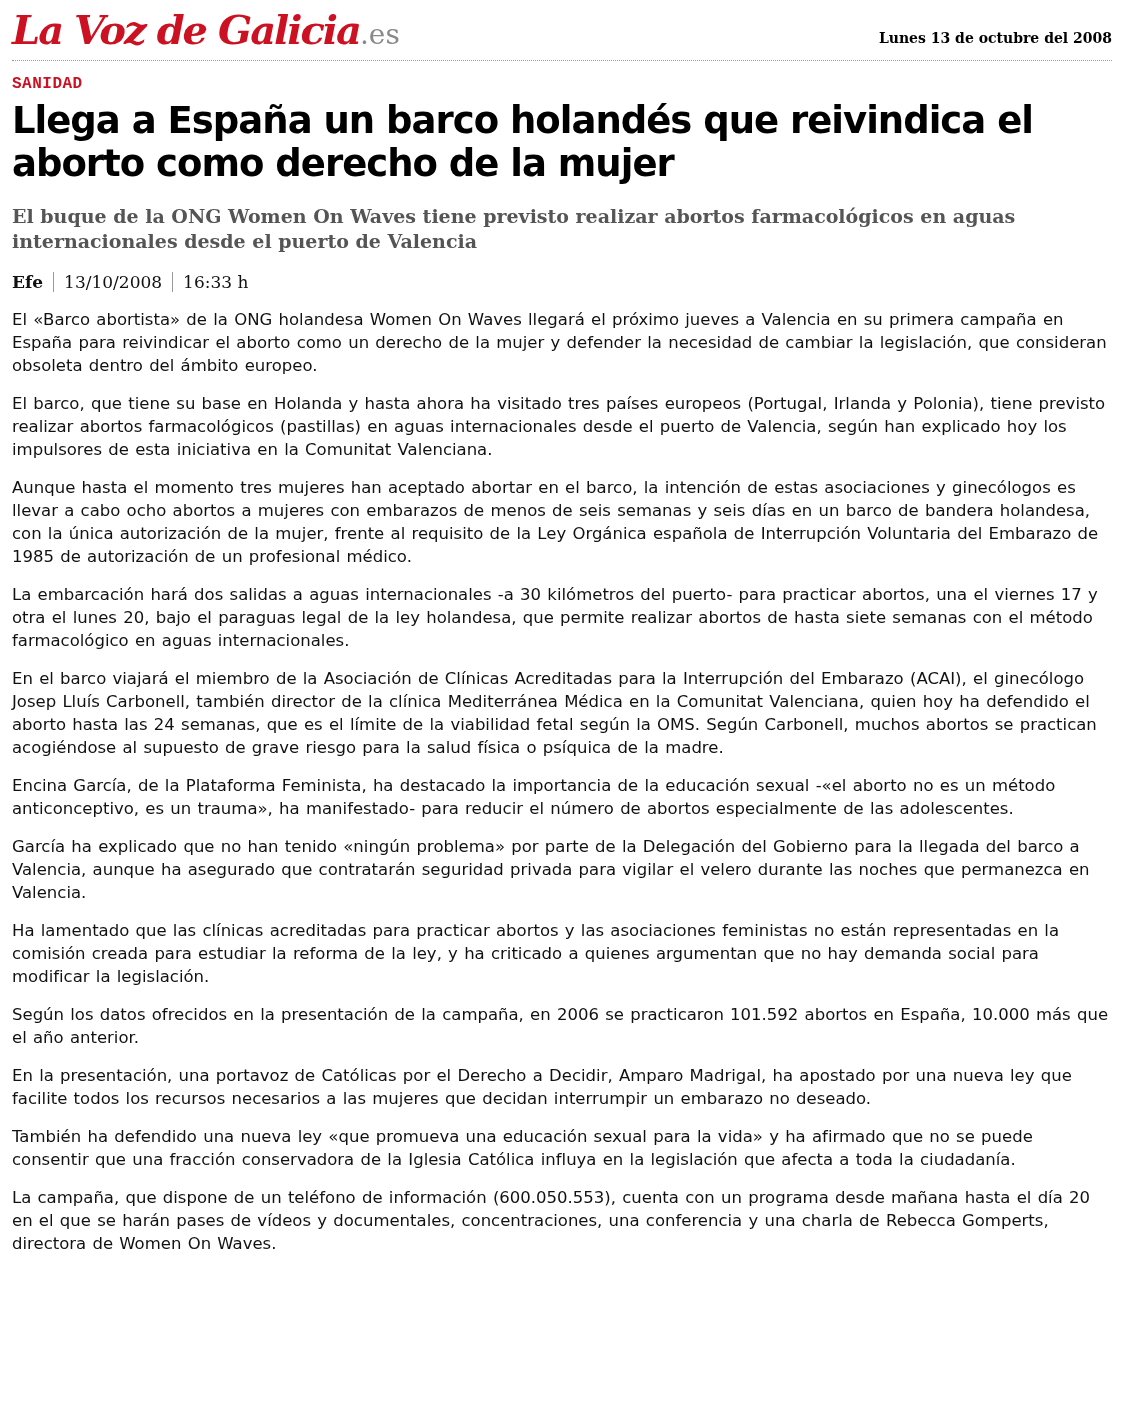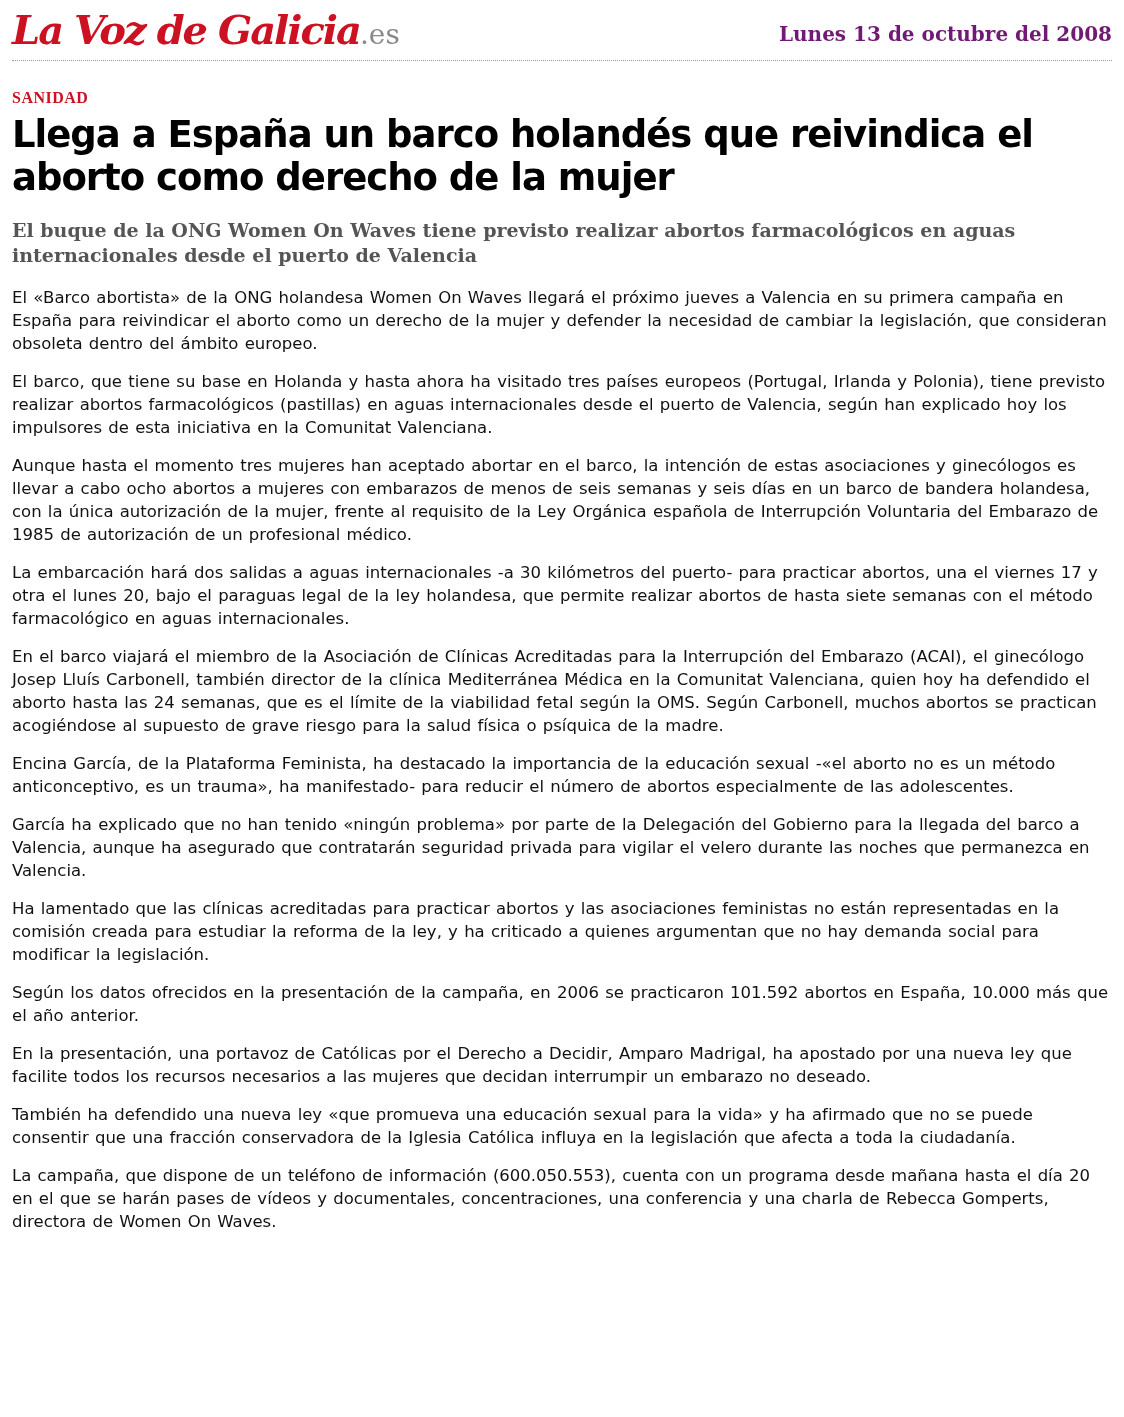--- a/index.html
+++ b/index.html
@@ -19,21 +19,21 @@
     font-weight: 700; font-style: italic;
     font-size: 40px; letter-spacing: -2px;
     color: #cc1122;
   }
   .logo-suffix {
     font-family: "DejaVu Serif", serif;
     font-size: 28px; color: #8a8a8a; font-style: normal; letter-spacing: 0;
   }
   .header-date {
     font-family: "DejaVu Serif", serif;
-    font-weight: 700; font-size: 20px; color: #701a75;
+    font-weight: 700; font-size: 14px; color: #000000;
     padding-bottom: 4px;
   }
 
   .section-bar {
     display: flex; justify-content: space-between; align-items: center;
     padding: 5px 0 6px 0;
     border-bottom: 1px dotted #9a9a9a;
   }
   .section-title {
     margin: 0;
@@ -45,22 +45,22 @@
     display: flex; align-items: center; gap: 5px;
     color: #3a64a8; font-size: 15px; font-weight: 700;
     text-decoration: none; cursor: pointer;
     font-family: "DejaVu Sans", sans-serif;
     padding-right: 2px;
   }
   .volver-icon { display: inline-flex; }
 
   
   .kicker {
-    margin-top: 28px;
-    font-family: Liberation Serif, serif;
+    margin-top: 14px;
+    font-family: Liberation Mono, monospace;
     font-weight: 700; font-size: 16px; letter-spacing: 0.5px;
     color: #cc1122;
   }
   .headline {
     margin: 6px 0 18px 0;
     font-family: "DejaVu Sans", sans-serif;
     font-weight: 700; font-size: 37px; line-height: 1.17; letter-spacing: -1px;
     color: #000;
     max-width: 1100px;
   }
@@ -101,20 +101,27 @@
       <div class="header-date">Lunes 13 de octubre del 2008</div>
     </div>
 
   </header>
 
   <main>
     <div class="kicker">SANIDAD</div>
     <h1 class="headline">Llega a España un barco holandés que reivindica el aborto como derecho de la mujer</h1>
     <h2 class="subheadline">El buque de la ONG Women On Waves tiene previsto realizar abortos farmacológicos en aguas internacionales desde el puerto de Valencia</h2>
 
+    <div class="byline">
+      <span class="agency">Efe</span>
+      <span class="sep"></span>
+      <span class="bdate">13/10/2008</span>
+      <span class="sep"></span>
+      <span class="btime">16:33 h</span>
+    </div>
 
     <article class="article-body">
       <p>El «Barco abortista» de la ONG holandesa Women On Waves llegará el próximo jueves a Valencia en su primera campaña en España para reivindicar el aborto como un derecho de la mujer y defender la necesidad de cambiar la legislación, que consideran obsoleta dentro del ámbito europeo.</p>
       <p>El barco, que tiene su base en Holanda y hasta ahora ha visitado tres países europeos (Portugal, Irlanda y Polonia), tiene previsto realizar abortos farmacológicos (pastillas) en aguas internacionales desde el puerto de Valencia, según han explicado hoy los impulsores de esta iniciativa en la Comunitat Valenciana.</p>
       <p>Aunque hasta el momento tres mujeres han aceptado abortar en el barco, la intención de estas asociaciones y ginecólogos es llevar a cabo ocho abortos a mujeres con embarazos de menos de seis semanas y seis días en un barco de bandera holandesa, con la única autorización de la mujer, frente al requisito de la Ley Orgánica española de Interrupción Voluntaria del Embarazo de 1985 de autorización de un profesional médico.</p>
       <p>La embarcación hará dos salidas a aguas internacionales -a 30 kilómetros del puerto- para practicar abortos, una el viernes 17 y otra el lunes 20, bajo el paraguas legal de la ley holandesa, que permite realizar abortos de hasta siete semanas con el método farmacológico en aguas internacionales.</p>
       <p>En el barco viajará el miembro de la Asociación de Clínicas Acreditadas para la Interrupción del Embarazo (ACAI), el ginecólogo Josep Lluís Carbonell, también director de la clínica Mediterránea Médica en la Comunitat Valenciana, quien hoy ha defendido el aborto hasta las 24 semanas, que es el límite de la viabilidad fetal según la OMS. Según Carbonell, muchos abortos se practican acogiéndose al supuesto de grave riesgo para la salud física o psíquica de la madre.</p>
       <p>Encina García, de la Plataforma Feminista, ha destacado la importancia de la educación sexual -«el aborto no es un método anticonceptivo, es un trauma», ha manifestado- para reducir el número de abortos especialmente de las adolescentes.</p>
       <p>García ha explicado que no han tenido «ningún problema» por parte de la Delegación del Gobierno para la llegada del barco a Valencia, aunque ha asegurado que contratarán seguridad privada para vigilar el velero durante las noches que permanezca en Valencia.</p>
       <p>Ha lamentado que las clínicas acreditadas para practicar abortos y las asociaciones feministas no están representadas en la comisión creada para estudiar la reforma de la ley, y ha criticado a quienes argumentan que no hay demanda social para modificar la legislación.</p>

